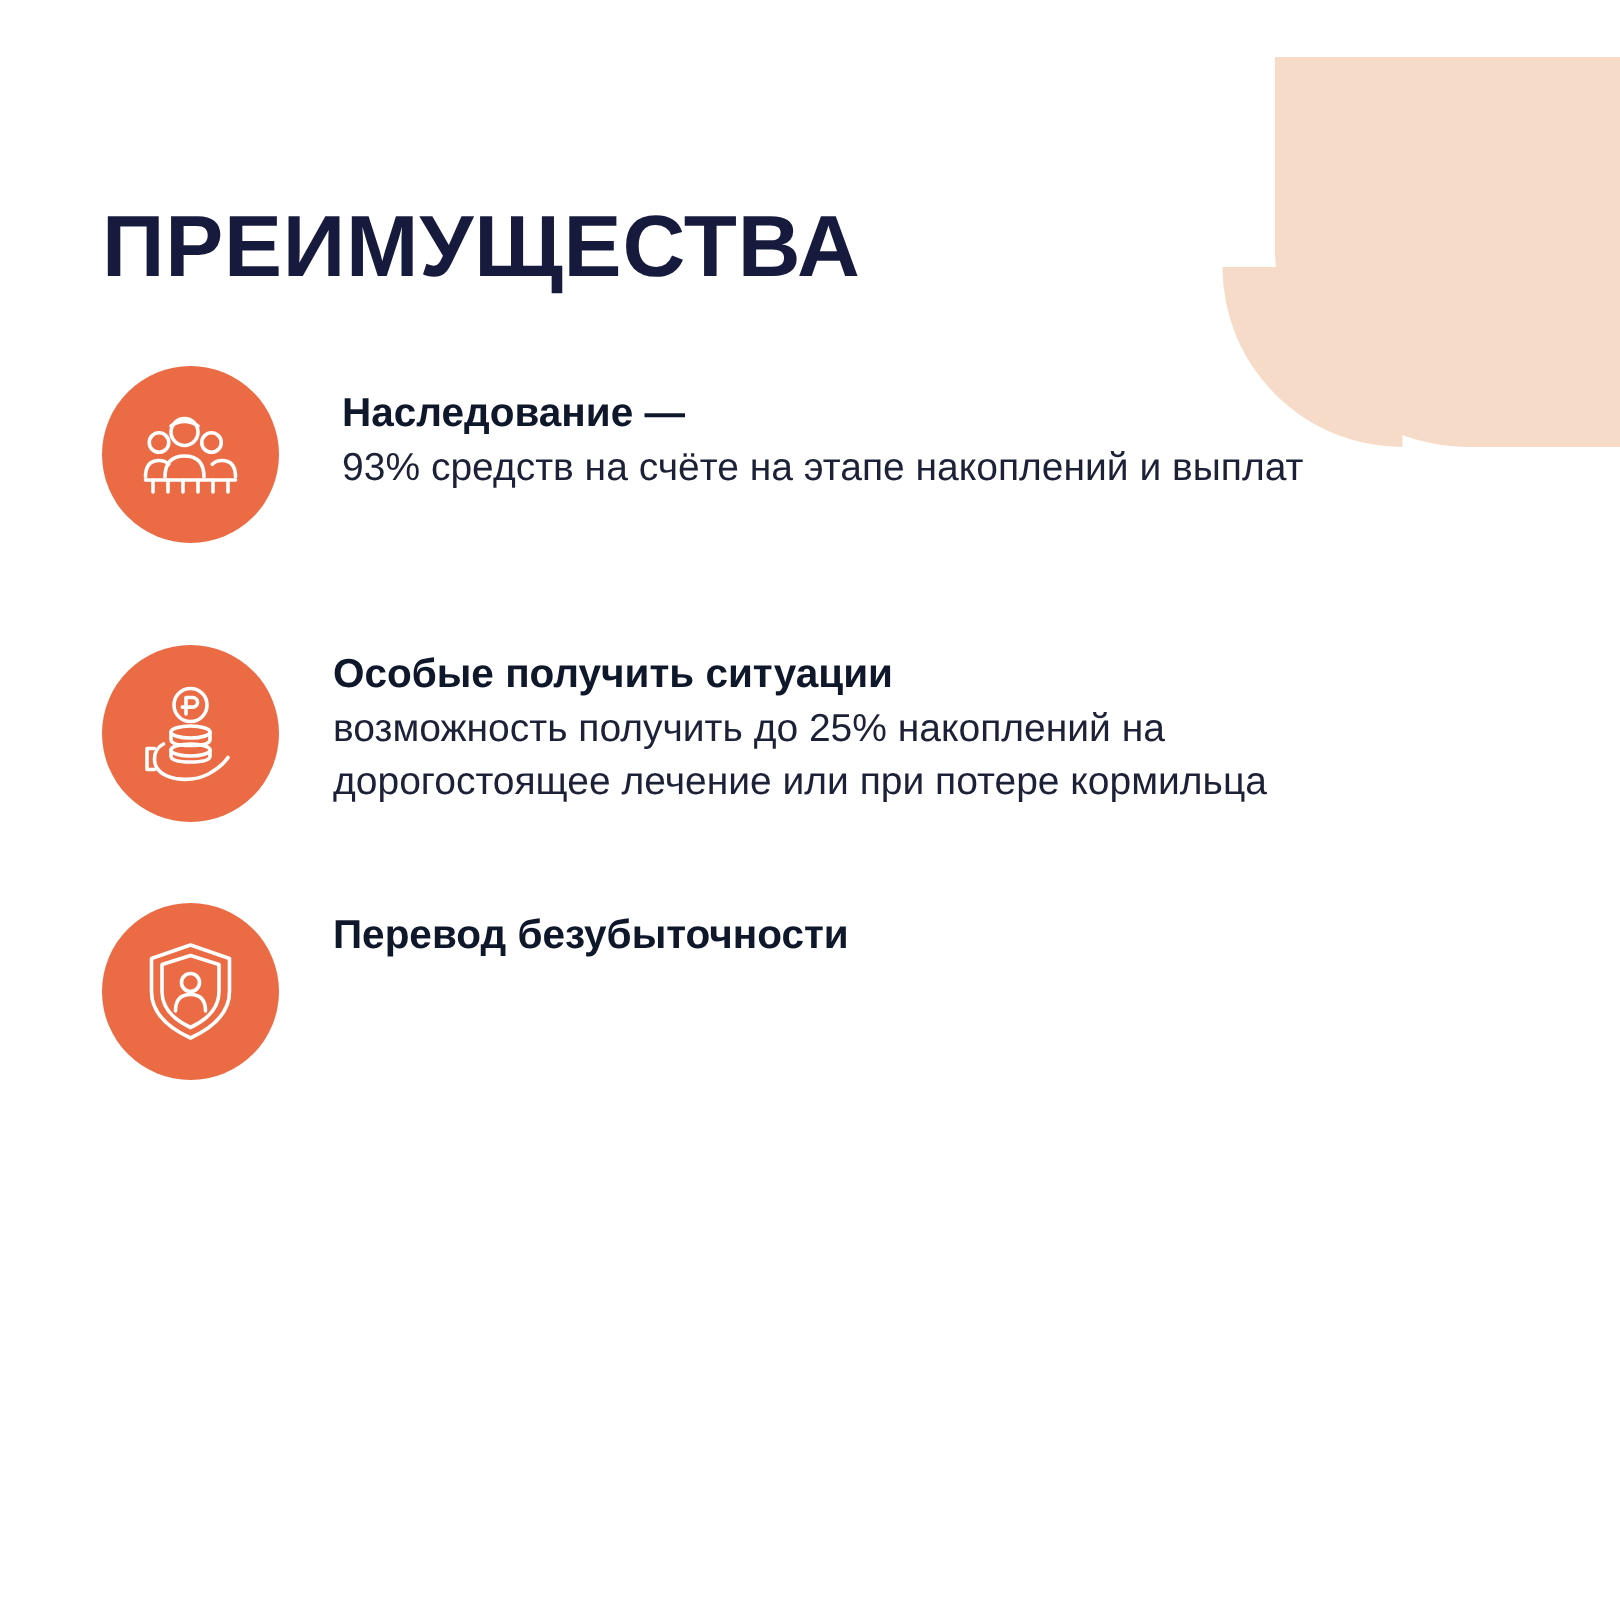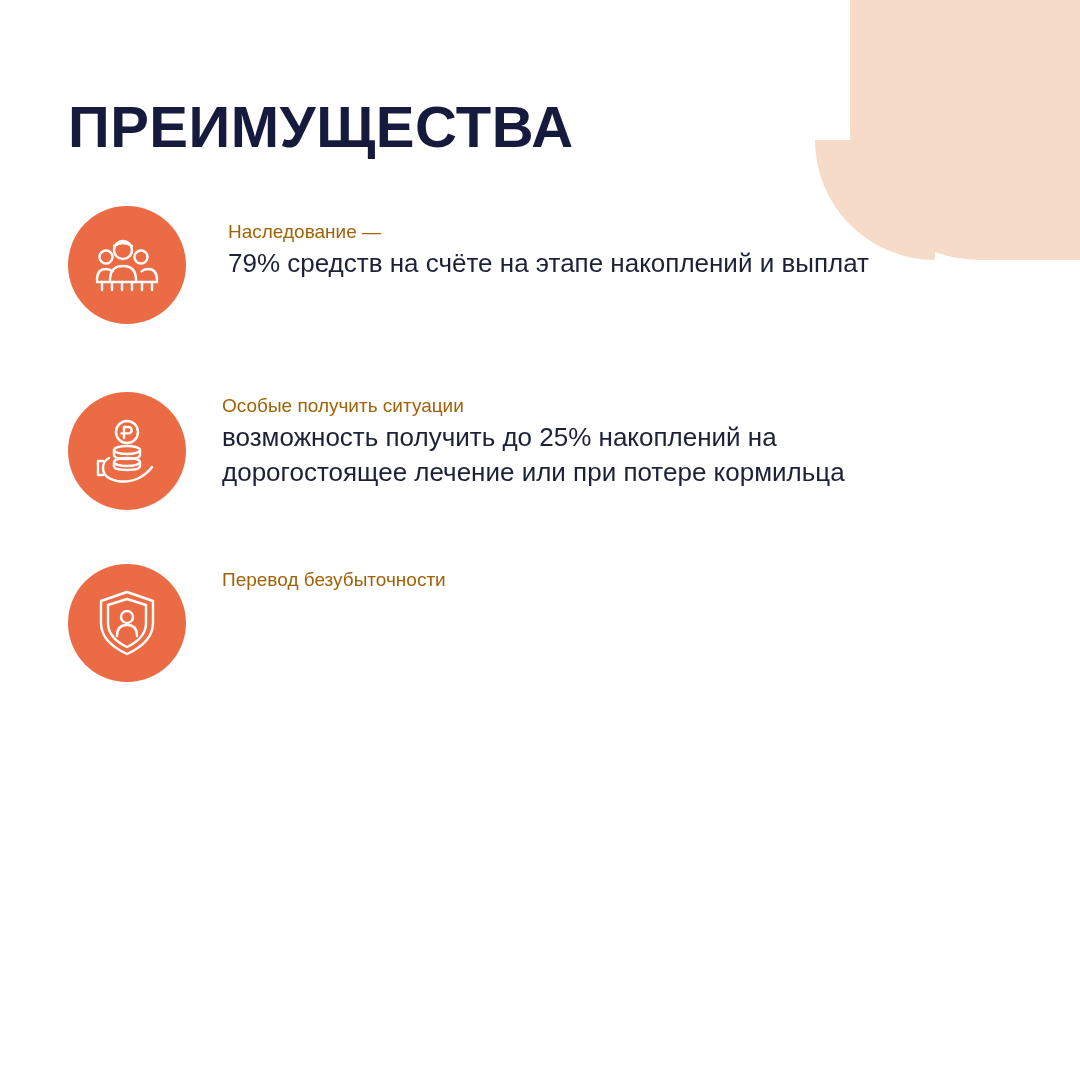--- a/index.html
+++ b/index.html
@@ -13,20 +13,21 @@
     font-family: "Liberation Sans", sans-serif;
     overflow: hidden;
     position: relative;
   }
   .slide {
     position: relative;
     width: 1080px;
     height: 890px;
     background: #ffffff;
     overflow: hidden;
+    margin-top: 38px;
   }
   
   .corner-shape {
     position: absolute;
     top: -40px;
     right: -60px;
     width: 290px;
     height: 300px;
     background: #f6dcc8;
     border-bottom-left-radius: 130px;
@@ -80,23 +81,23 @@
   }
   .icon-badge svg {
     display: block;
   }
   .item-text {
     margin-left: 36px;
     padding-top: 18px;
     max-width: 680px;
   }
   .item-title {
-    color: #a16207;
-    font-weight: normal;
-    font-size: 19px;
+    color: #0f172a;
+    font-weight: bold;
+    font-size: 27px;
     line-height: 1.26;
     margin: 0 0 2px 0;
   }
   .item-desc {
     color: #1c2138;
     font-size: 26px;
     line-height: 1.34;
     margin: 0;
   }
   
@@ -130,21 +131,21 @@
           <circle cx="16" cy="29" r="6.5"></circle>
           <path d="M7 52 q0 -11 9 -11 q4 0 6.5 2.5"></path>
           <circle cx="51" cy="29" r="6.5"></circle>
           <path d="M67 52 q0 -11 -9 -11 q-4 0 -6.5 2.5"></path>
           <path d="M7 54 h60"></path>
           <path d="M12 54 v8 M22 54 v8 M32 54 v8 M42 54 v8 M52 54 v8 M62 54 v8"></path>
         </svg>
       </div>
       <div class="item-text">
         <p class="item-title">Наследование —</p>
-        <p class="item-desc">79% средств на счёте на этапе накоплений и выплат</p>
+        <p class="item-desc">93% средств на счёте на этапе накоплений и выплат</p>
       </div>
     </div>
 
     <div class="item item-2">
       <div class="icon-badge">
         <svg width="74" height="74" viewBox="0 0 74 74" fill="none" stroke="#ffffff" stroke-width="2.4" stroke-linecap="round" stroke-linejoin="round">
           <circle cx="37" cy="18" r="11"></circle>
           <path d="M34 13 v11 M34 13 h4.5 a3.2 3.2 0 0 1 0 6.4 H34 M31.5 19.4 h5"></path>
           <ellipse cx="37" cy="36" rx="13" ry="4"></ellipse>
           <path d="M24 36 v5 q0 4 13 4 q13 0 13 -4 v-5"></path>

